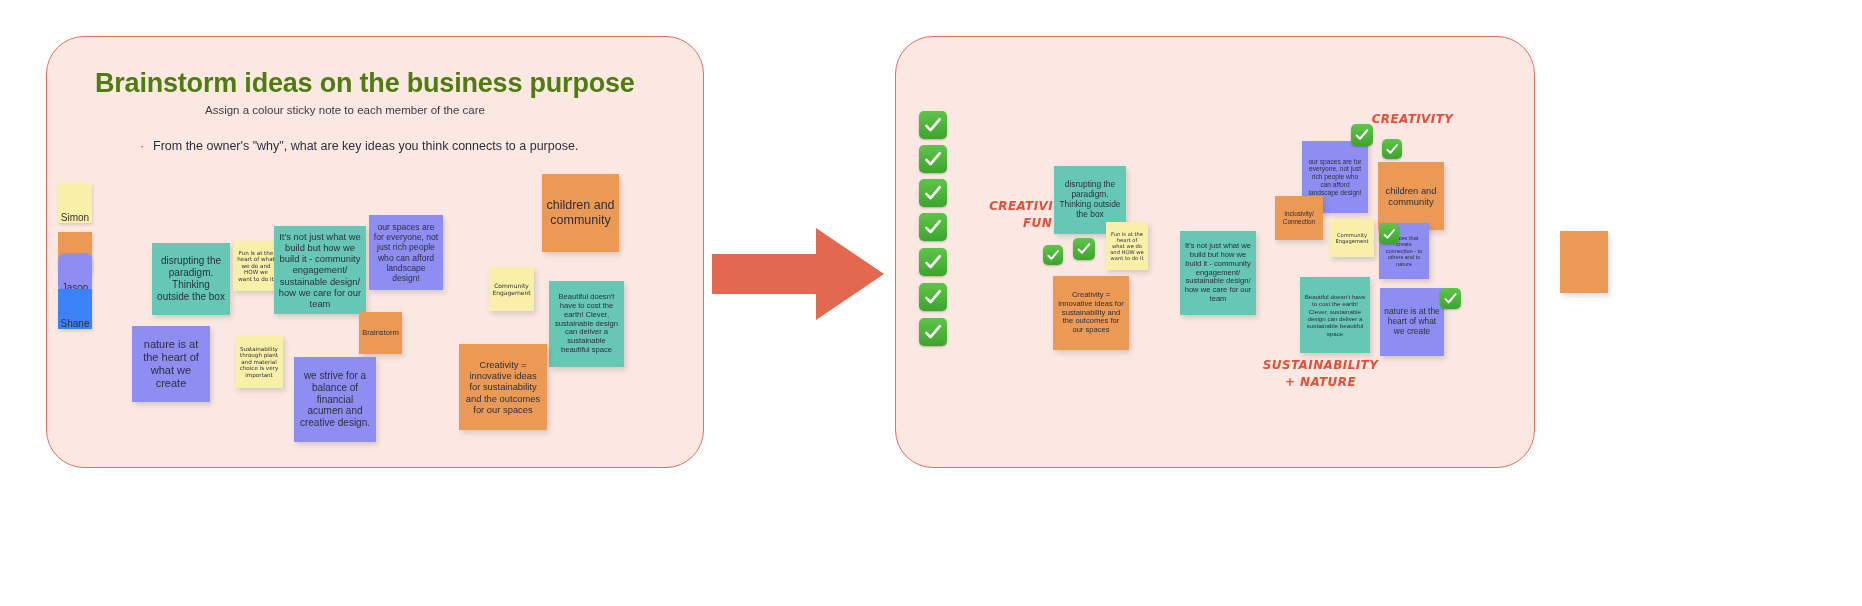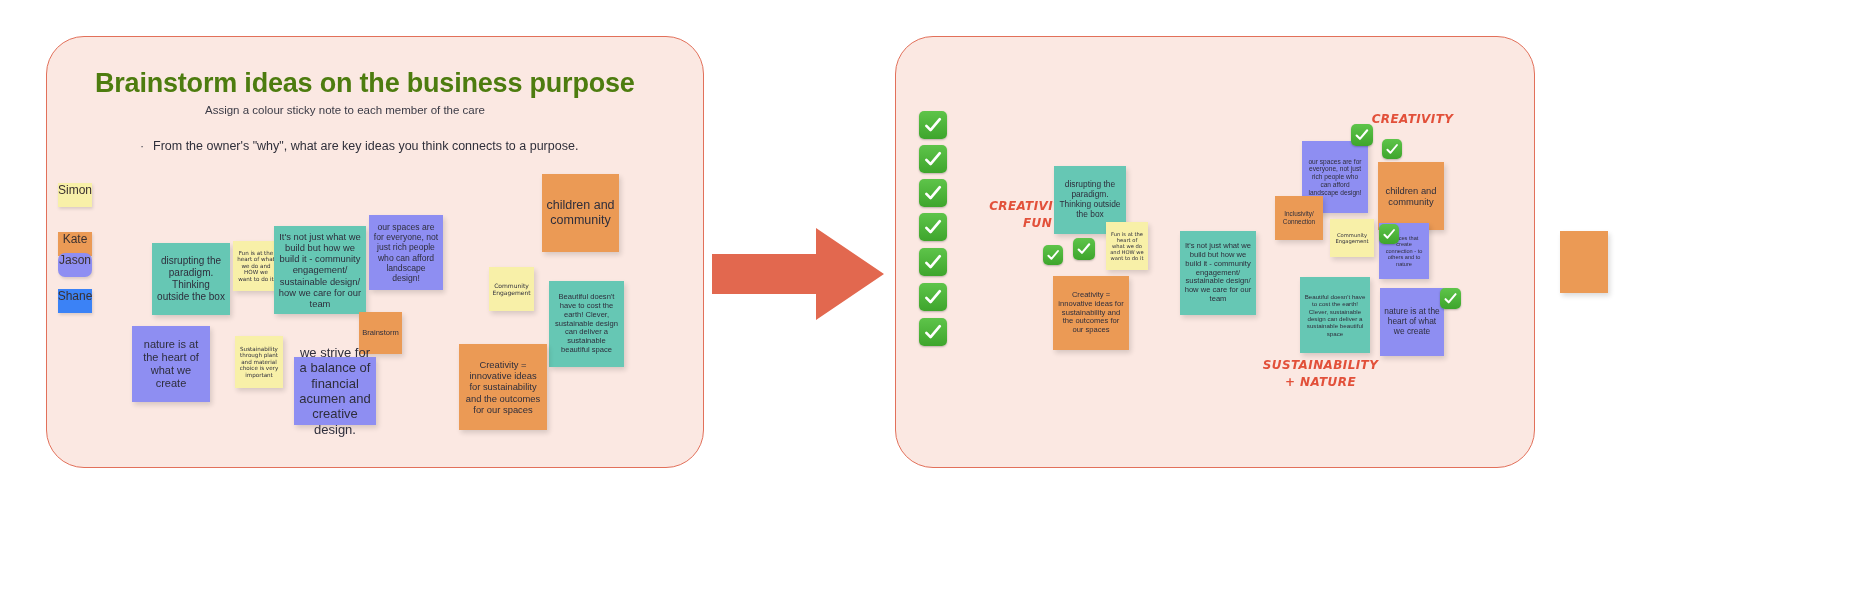--- a/index.html
+++ b/index.html
@@ -34,23 +34,23 @@
   }
   .bullets {
     position: absolute; left: 140px; top: 138px;
     font-size: 12.5px; color: #2f2f3a; line-height: 16px;
   }
   .bullets div { white-space: nowrap; }
   .bullets div::before { content: "\00B7"; display: inline-block; width: 13px; color: #4a4a55; }
 
   
   .nametag {
-    position: absolute; width: 34px; height: 24px;
-    font-size: 12px; color: #3a3030;
-    display: flex; align-items: flex-start; justify-content: center;
+    position: absolute; width: 34px; height: 40px;
+    font-size: 10px; color: #3a3030;
+    display: flex; align-items: flex-end; justify-content: center;
     box-shadow: 1px 2px 3px rgba(0,0,0,0.13);
   }
 
   
   .note {
     position: absolute;
     display: flex; align-items: center; justify-content: center;
     text-align: center;
     color: #2e2e3c;
     box-shadow: 2px 3px 5px rgba(0,0,0,0.14);
@@ -145,21 +145,21 @@
   </div>
 
   <div class="note" style="left:132px; top:326px; width:78px; height:76px; background:#8e8ef2; font-size:11px;">
     <span>nature is at the heart of what we create</span>
   </div>
 
   <div class="note hand" style="left:235px; top:336px; width:48px; height:52px; background:#f8f0a8; font-size:5.6px;">
     <span>Sustainability through plant and material choice is very important</span>
   </div>
 
-  <div class="note" style="left:294px; top:357px; width:82px; height:68px; background:#8e8ef2; font-size:13px;">
+  <div class="note" style="left:294px; top:357px; width:82px; height:85px; background:#8e8ef2; font-size:10px;">
     <span>we strive for a balance of financial acumen and creative design.</span>
   </div>
 
   <div class="note" style="left:459px; top:344px; width:88px; height:86px; background:#eb9a55; font-size:9.4px;">
     <span>Creativity = innovative ideas for sustainability and the outcomes for our spaces</span>
   </div>
 
   <svg id="arrow" viewBox="0 0 172 92">
     <polygon points="0,26 104,26 104,0 172,46 104,92 104,66 0,66" fill="#e2684f"></polygon>
   </svg>

